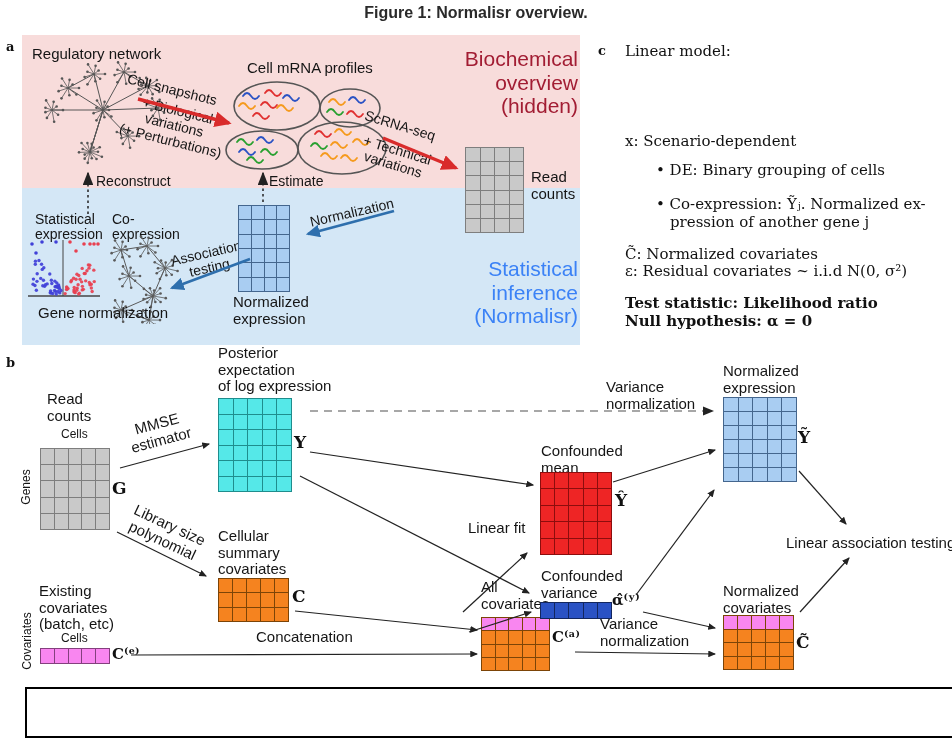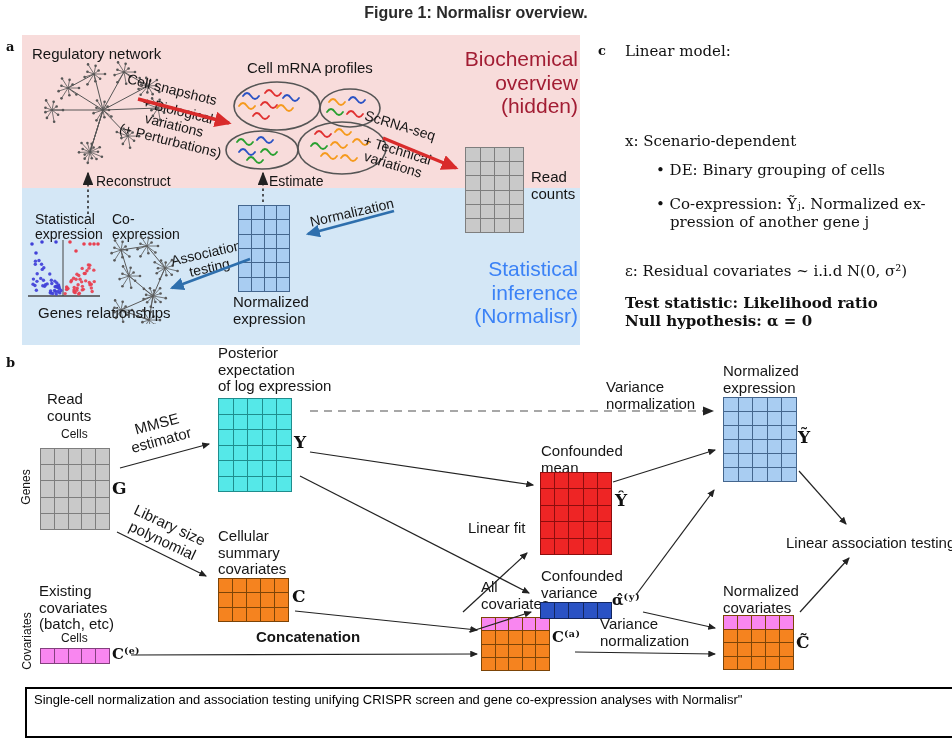--- a/index.html
+++ b/index.html
@@ -561,21 +561,21 @@
       <circle cx="54.070293546822526" cy="90.79385651501738" r="1.3" fill="#5a5a5a"></circle>
       <line x1="48" y1="86" x2="50.11366936841402" y2="97.80085695550922" stroke="#5a5a5a" stroke-width="0.8"></line>
       <circle cx="50.11366936841402" cy="97.80085695550922" r="1.3" fill="#5a5a5a"></circle>
       <line x1="48" y1="86" x2="42.90315222990761" y2="93.91532321975028" stroke="#5a5a5a" stroke-width="0.8"></line>
       <circle cx="42.90315222990761" cy="93.91532321975028" r="1.3" fill="#5a5a5a"></circle>
       <line x1="48" y1="86" x2="41.395701151605266" y2="88.13456589514875" stroke="#5a5a5a" stroke-width="0.8"></line>
       <circle cx="41.395701151605266" cy="88.13456589514875" r="1.3" fill="#5a5a5a"></circle>
       <line x1="48" y1="86" x2="36.77045902767928" y2="82.10790963055312" stroke="#5a5a5a" stroke-width="0.8"></line>
       <circle cx="36.77045902767928" cy="82.10790963055312" r="1.3" fill="#5a5a5a"></circle>
     </svg>
-  <div class="lbl" style="left:38px;top:305px;">Genes relationships</div>
+  <div class="lbl" style="left:38px;top:305px;">Gene normalization</div>
 
   <div class="lbl f14 ctr rotc" style="left:208px;top:261px;transform:translate(-50%,-50%) rotate(-13deg);">Association
 testing</div>
 
   <div class="matrix" style="left: 238px; top: 205px; width: 50px; height: 85px; grid-template-rows: repeat(6, 1fr); grid-template-columns: repeat(4, 1fr); gap: 1px; background: rgb(68, 102, 142); border: 1px solid rgb(68, 102, 142);">
       <div style="background: rgb(169, 205, 242);"></div>
       <div style="background: rgb(169, 205, 242);"></div>
       <div style="background: rgb(169, 205, 242);"></div>
       <div style="background: rgb(169, 205, 242);"></div>
       <div style="background: rgb(169, 205, 242);"></div>
@@ -606,20 +606,21 @@
 
   <div class="lbl big rt" style="left: 430px; top: 257px; width: 148px; color: #3b82f6;">Statistical
 inference
 (Normalisr)</div>
 
   <div class="ctext" style="left:625px;top:42px;">Linear model:</div>
   <div class="ctext" style="left:625px;top:132px;">x:  Scenario-dependent</div>
   <div class="ctext hang" style="left:656px;top:195px;width:280px;">•  Co-expression:  Ỹⱼ.  Normalized ex-
 pression of another gene j</div>
   <div class="ctext hang" style="left:656px;top:161px;width:280px;">•  DE: Binary grouping of cells</div>
+  <div class="ctext" style="left:625px;top:245px;">C̃:  Normalized covariates</div>
   <div class="ctext" style="left:625px;top:262px;">ε:  Residual covariates ~ i.i.d N(0, σ²)</div>
   <div class="ctext bold" style="left:625px;top:294px;">Test statistic:  Likelihood ratio</div>
   <div class="ctext bold" style="left:625px;top:312px;">Null hypothesis:  α = 0</div>
 
   <div class="lbl" style="left:47px;top:391px;">Read
 counts</div>
   <div class="lbl sm" style="left:61px;top:428px;">Cells</div>
   <div class="lbl sm rotc" style="left:27px;top:487px;transform:translate(-50%,-50%) rotate(-90deg);">Genes</div>
   <div class="matrix" style="left: 40px; top: 448px; width: 68px; height: 80px; grid-template-rows: repeat(5, 1fr); grid-template-columns: repeat(5, 1fr); gap: 1px; background: rgb(126, 126, 126); border: 1px solid rgb(126, 126, 126);">
       <div style="background: rgb(201, 201, 201);"></div>
@@ -722,21 +723,21 @@
   <div class="lbl sm" style="left:61px;top:632px;">Cells</div>
   <div class="matrix" style="left: 40px; top: 648px; width: 68px; height: 14px; grid-template-rows: repeat(1, 1fr); grid-template-columns: repeat(5, 1fr); gap: 1px; background: rgb(132, 64, 126); border: 1px solid rgb(132, 64, 126);">
       <div style="background: rgb(249, 134, 240);"></div>
       <div style="background: rgb(249, 134, 240);"></div>
       <div style="background: rgb(249, 134, 240);"></div>
       <div style="background: rgb(249, 134, 240);"></div>
       <div style="background: rgb(249, 134, 240);"></div>
     </div>
   <div class="mlabel f15" style="left:112px;top:647px;">C⁽ᵉ⁾</div>
 
-  <div class="lbl" style="left:256px;top:629px;font-weight:bold;">Concatenation</div>
+  <div class="lbl" style="left:256px;top:629px;">Concatenation</div>
 
   <div class="lbl" style="left:481px;top:579px;">All
 covariates</div>
   <div class="matrix" style="left: 481px; top: 617px; width: 67px; height: 52px; grid-template-rows: repeat(4, 1fr); grid-template-columns: repeat(5, 1fr); gap: 1px; background: rgb(124, 68, 7); border: 1px solid rgb(124, 68, 7);">
       <div style="background: rgb(249, 134, 240);"></div>
       <div style="background: rgb(249, 134, 240);"></div>
       <div style="background: rgb(249, 134, 240);"></div>
       <div style="background: rgb(249, 134, 240);"></div>
       <div style="background: rgb(249, 134, 240);"></div>
       <div style="background: rgb(245, 131, 31);"></div>
@@ -905,16 +906,15 @@
     <line class="a-dashh" x1="310" y1="411" x2="713" y2="411" marker-end="url(#mk-blk)"></line>
     <line class="a-blk" x1="613" y1="482" x2="715" y2="450" marker-end="url(#mk-blk2)"></line>
     <line class="a-blk" x1="636" y1="595" x2="714" y2="490" marker-end="url(#mk-blk2)"></line>
     <line class="a-blk" x1="643" y1="612" x2="715" y2="628" marker-end="url(#mk-blk2)"></line>
     <line class="a-blk" x1="575" y1="652" x2="715" y2="654" marker-end="url(#mk-blk2)"></line>
     <line class="a-blk" x1="799" y1="471" x2="846" y2="524" marker-end="url(#mk-blk2)"></line>
     <line class="a-blk" x1="800" y1="612" x2="849" y2="558" marker-end="url(#mk-blk2)"></line>
   </svg>
 
   <div class="cite-bar">
-    <div class="cite-line">Single-cell normalization and association testing unifying CRISPR screen and gene co-expression analyses with Normalisr"</div>
   </div>
 
 </div>
 
 </body></html>

